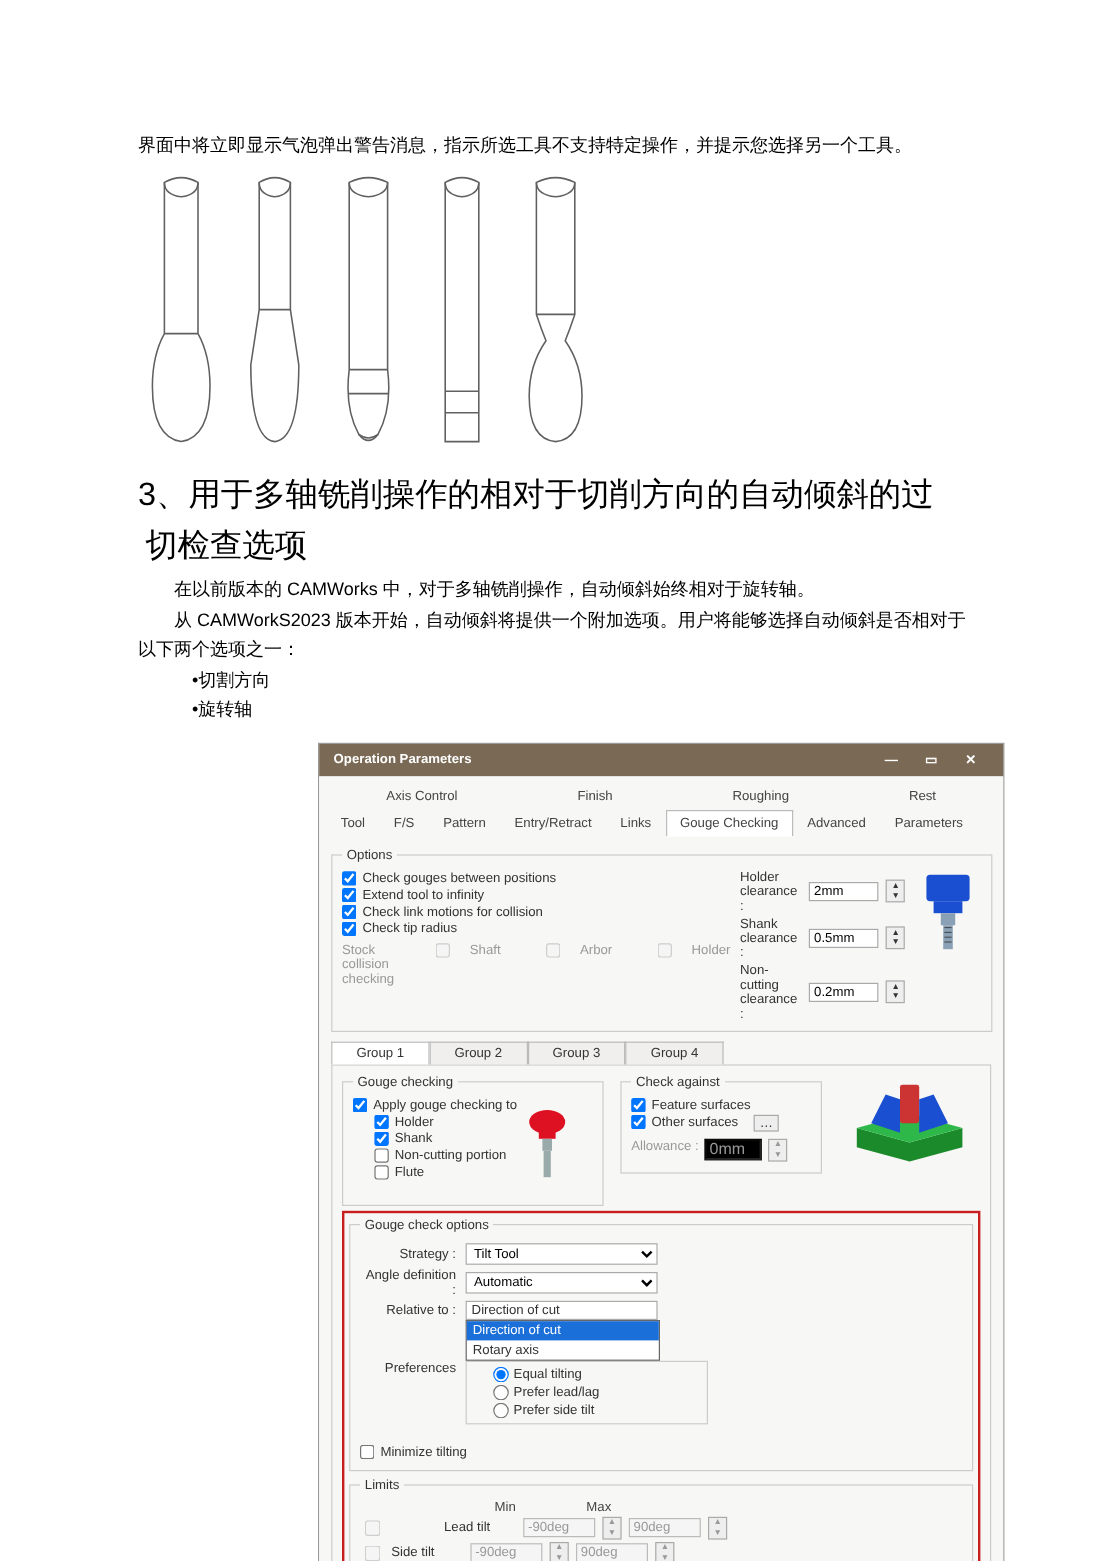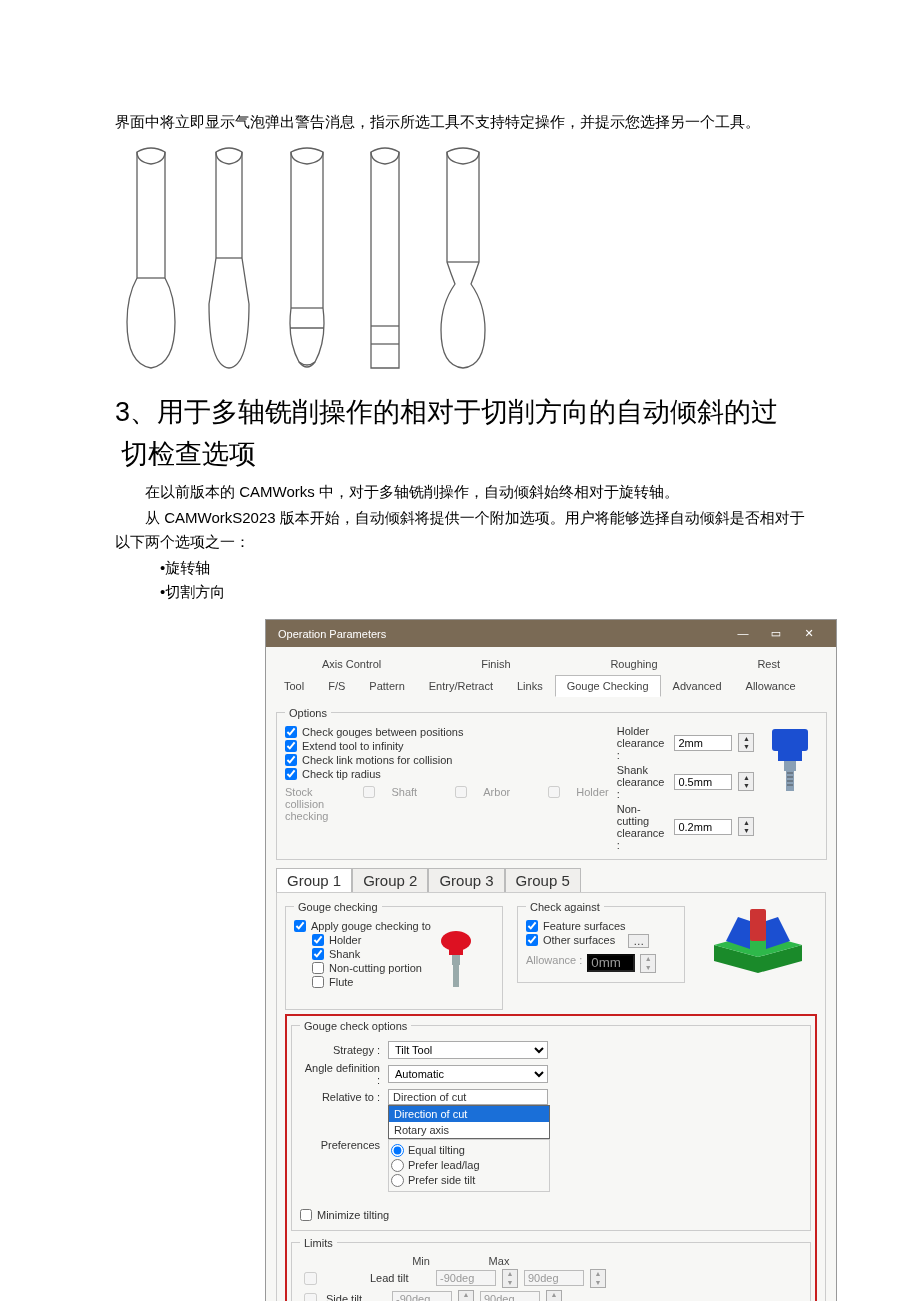--- a/index.html
+++ b/index.html
@@ -57,21 +57,22 @@
     font-family: "Segoe UI", Tahoma, sans-serif;
     font-size: 11px;
     color: #333;
   }
   .dlg-title {
     background: #7a6a55;
     color: #fff;
     padding: 7px 12px;
     display: flex;
     justify-content: space-between;
-    align-items: flex-end;
+    align-items: flex-start;
+    font-weight: bold;
   }
   .dlg-title .right span {
     display: inline-block;
     width: 30px;
     text-align: center;
     color: #fff;
   }
   .tabs {
     display: flex;
     flex-wrap: wrap;
@@ -147,22 +148,22 @@
   .spinner span{ text-align:center; flex:1; display:flex; align-items:center; justify-content:center; }
   .tool-preview {
     width: 60px;
     text-align:center;
   }
   .subtabs {
     display:flex;
     margin: 6px 0 0 0;
   }
   .subtab {
-    padding: 3px 10px;
-    font-size: 15px;
+    padding: 3px 20px;
+    font-size: 11px;
     border: 1px solid #bbb;
     border-bottom:none;
     background:#f0efed;
     cursor:pointer;
   }
   .subtab.active {
     background:#fff;
   }
   .gouge-row {
     display:flex;
@@ -310,22 +311,22 @@
         <line x1="20" y1="118" x2="52" y2="118"></line>
       </g>
     </svg>
   </div>
 
   <h2 class="section-title">3、用于多轴铣削操作的相对于切削方向的自动倾斜的过切检查选项</h2>
 
   <p class="body-p">在以前版本的 CAMWorks 中，对于多轴铣削操作，自动倾斜始终相对于旋转轴。</p>
   <p class="body-p" style="text-indent:2em;">从 CAMWorkS2023 版本开始，自动倾斜将提供一个附加选项。用户将能够选择自动倾斜是否相对于以下两个选项之一：</p>
 
+  <div class="bullet">•切割方向</div>
   <div class="bullet">•旋转轴</div>
-  <div class="bullet">•切割方向</div>
 
   <div class="dialog-wrap">
     <div class="dialog">
 
       <div class="dlg-title">
         <span>Operation Parameters</span>
         <span class="right">
           <span>—</span>
           <span>▭</span>
           <span>✕</span>
@@ -339,21 +340,21 @@
         <div class="tab">Rest</div>
       </div>
       <div class="tabs" style="padding-top:0;">
         <div class="tab">Tool</div>
         <div class="tab">F/S</div>
         <div class="tab">Pattern</div>
         <div class="tab">Entry/Retract</div>
         <div class="tab">Links</div>
         <div class="tab active">Gouge Checking</div>
         <div class="tab">Advanced</div>
-        <div class="tab">Allowance</div>
+        <div class="tab">Parameters</div>
       </div>
 
       <div class="dlg-body">
 
         <fieldset class="grp">
           <legend>Options</legend>
           <div class="options-row">
             <div style="flex:1;">
               <div class="chk">
                   <input type="checkbox" checked="" style="">
@@ -412,21 +413,21 @@
                 </g>
               </svg>
             </div>
           </div>
         </fieldset>
 
         <div class="subtabs">
           <div class="subtab active">Group 1</div>
           <div class="subtab">Group 2</div>
           <div class="subtab">Group 3</div>
-          <div class="subtab">Group 5</div>
+          <div class="subtab">Group 4</div>
         </div>
 
         <div style="border:1px solid #ccc; padding:8px; background:#f7f7f5;">
           <div class="gouge-row">
             <fieldset class="grp" style="flex:0 0 200px; margin:0;">
               <legend>Gouge checking</legend>
               <div class="chk">
                   <input type="checkbox" checked="" style="">
                   <span>Apply gouge checking to</span>
                 </div>
@@ -502,21 +503,21 @@
                 <div class="dd-open">
                   <div class="dd-current">Direction of cut</div>
                   <div class="dd-list">
                     <div class="dd-item sel">Direction of cut</div>
                     <div class="dd-item">Rotary axis</div>
                   </div>
                 </div>
               </div>
               <div class="form-row" style="margin-top:34px; align-items:flex-start;">
                 <label class="lbl">Preferences</label>
-                <div class="radios" style="border:1px solid #ccc; padding:4px 2px; width:156px;">
+                <div class="radios" style="border:1px solid #ccc; padding:4px 22px; width:156px;">
                   <div class="radio">
                       <input type="radio" name="pref" checked="" style="">
                       <span>Equal tilting</span>
                     </div>
                   <div class="radio">
                       <input type="radio" name="pref" style="">
                       <span>Prefer lead/lag</span>
                     </div>
                   <div class="radio">
                       <input type="radio" name="pref" style="">

